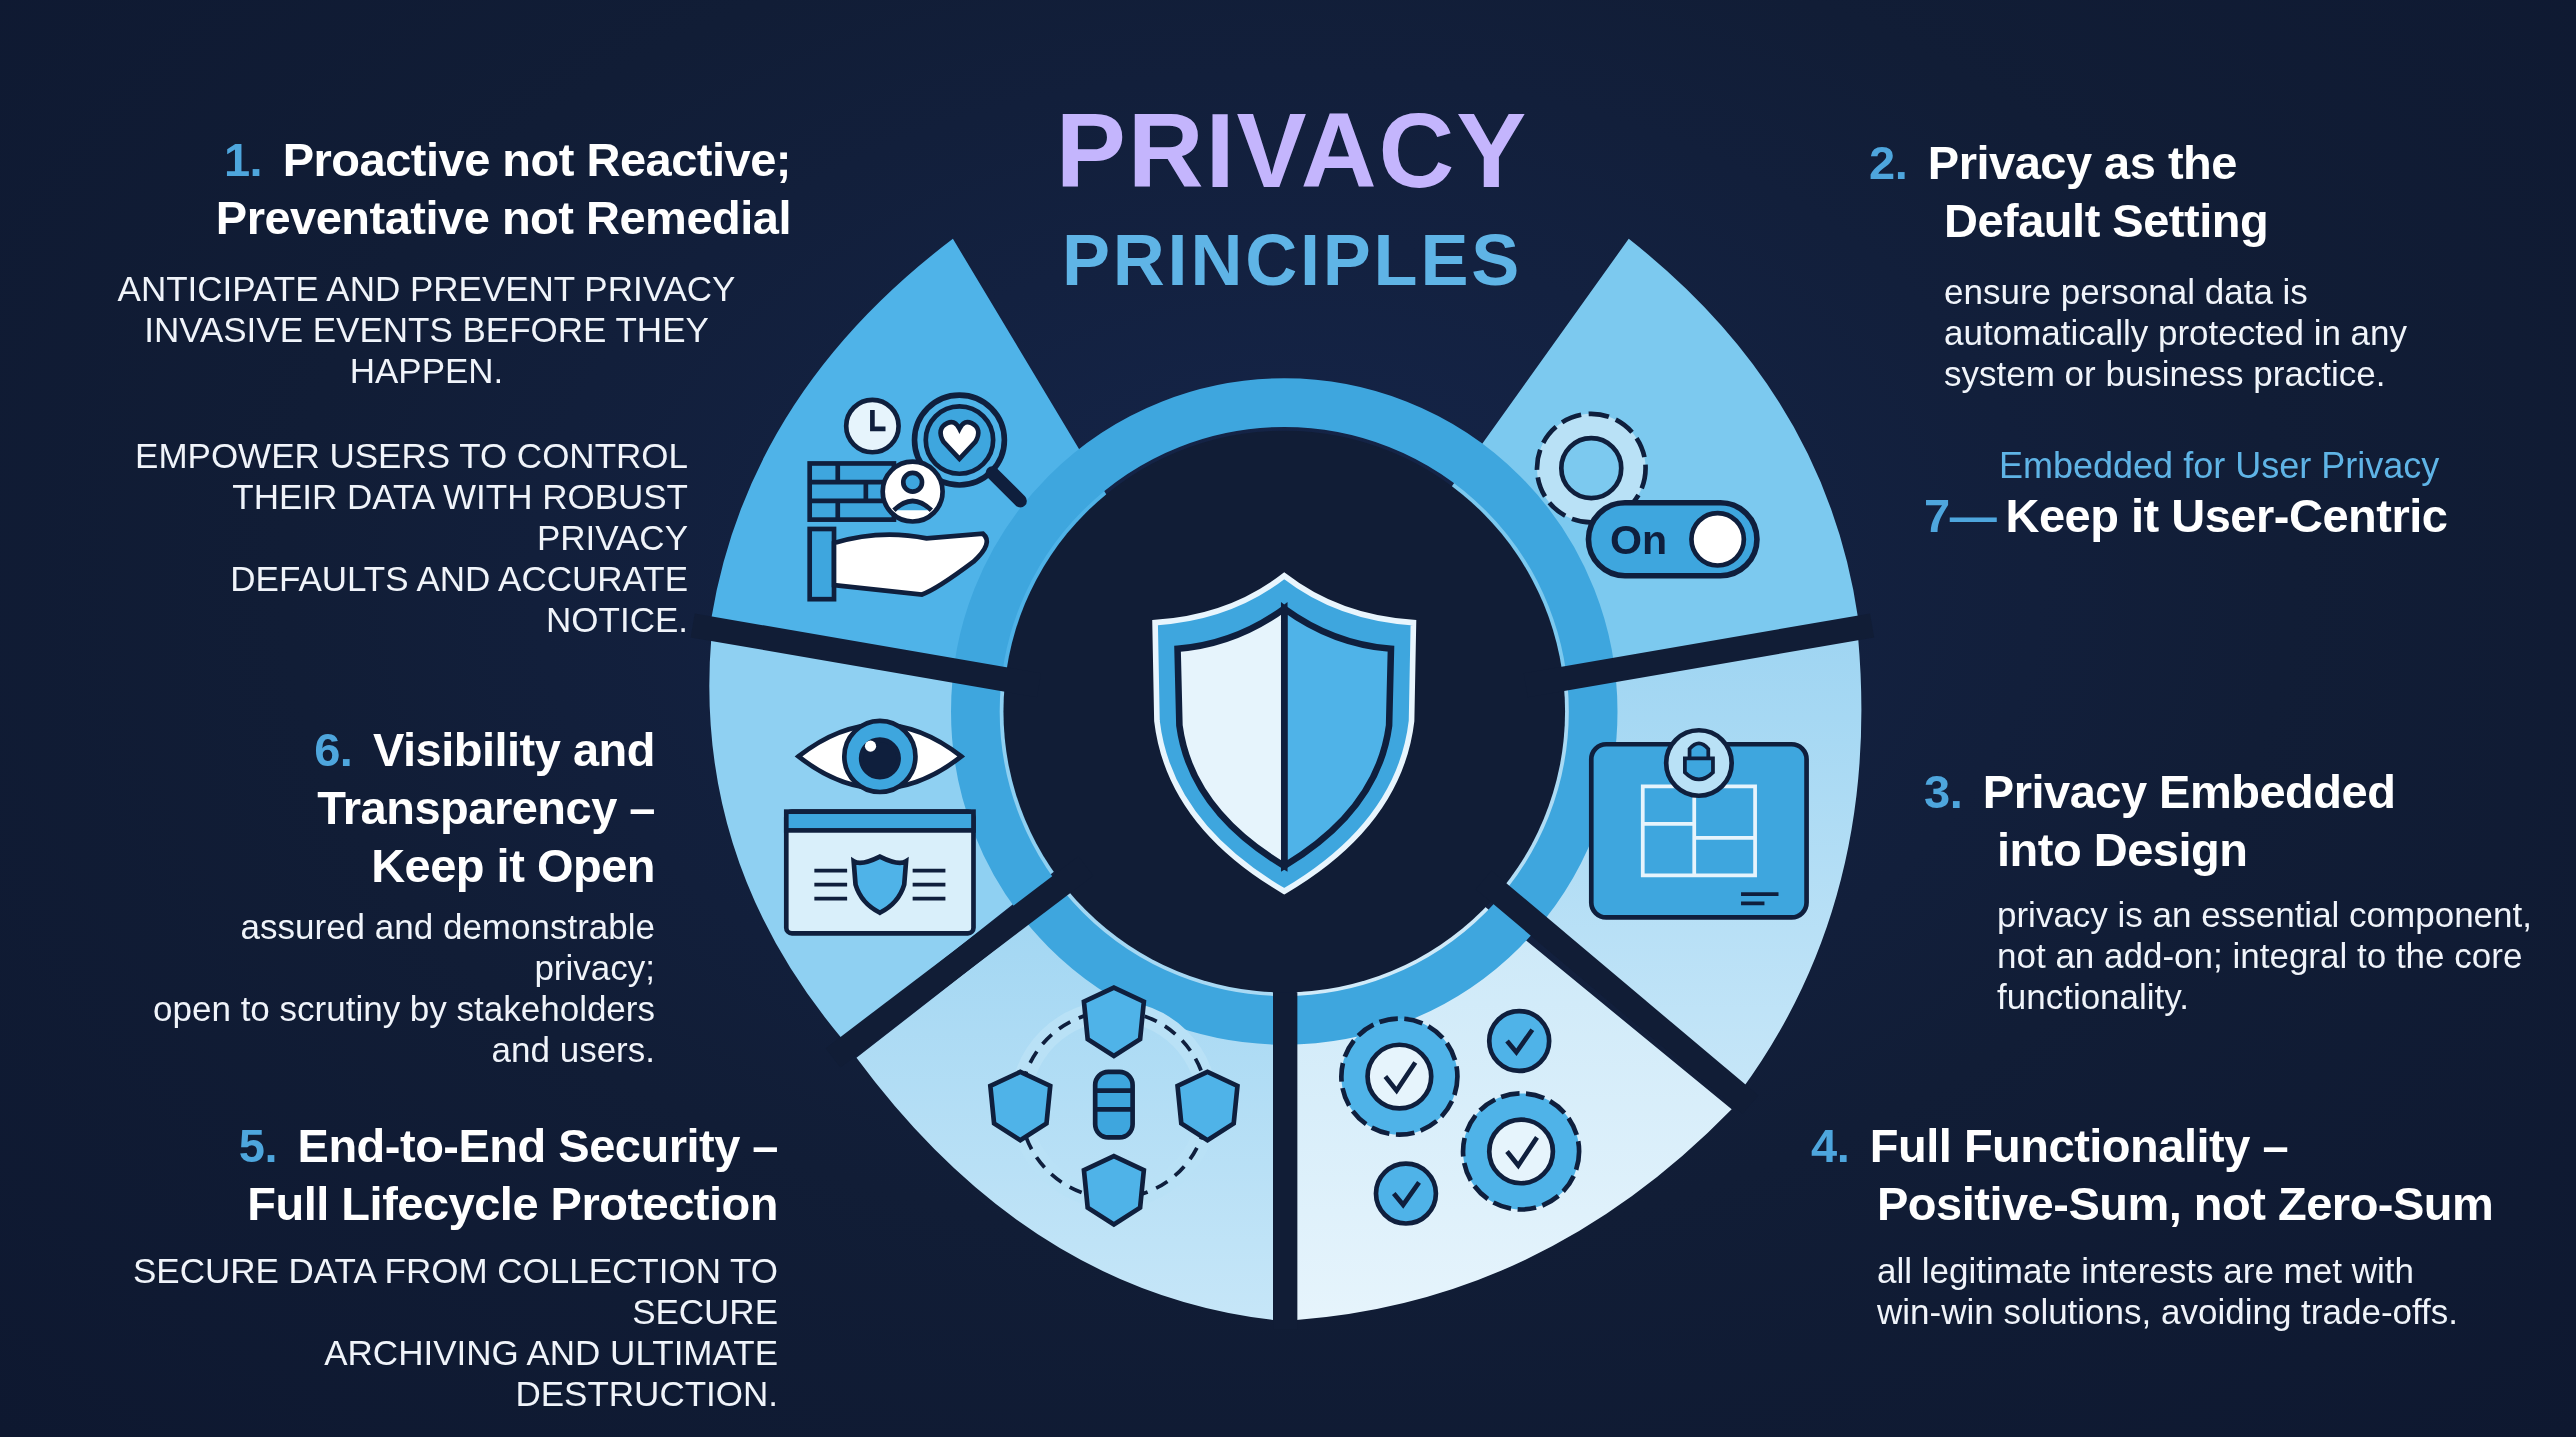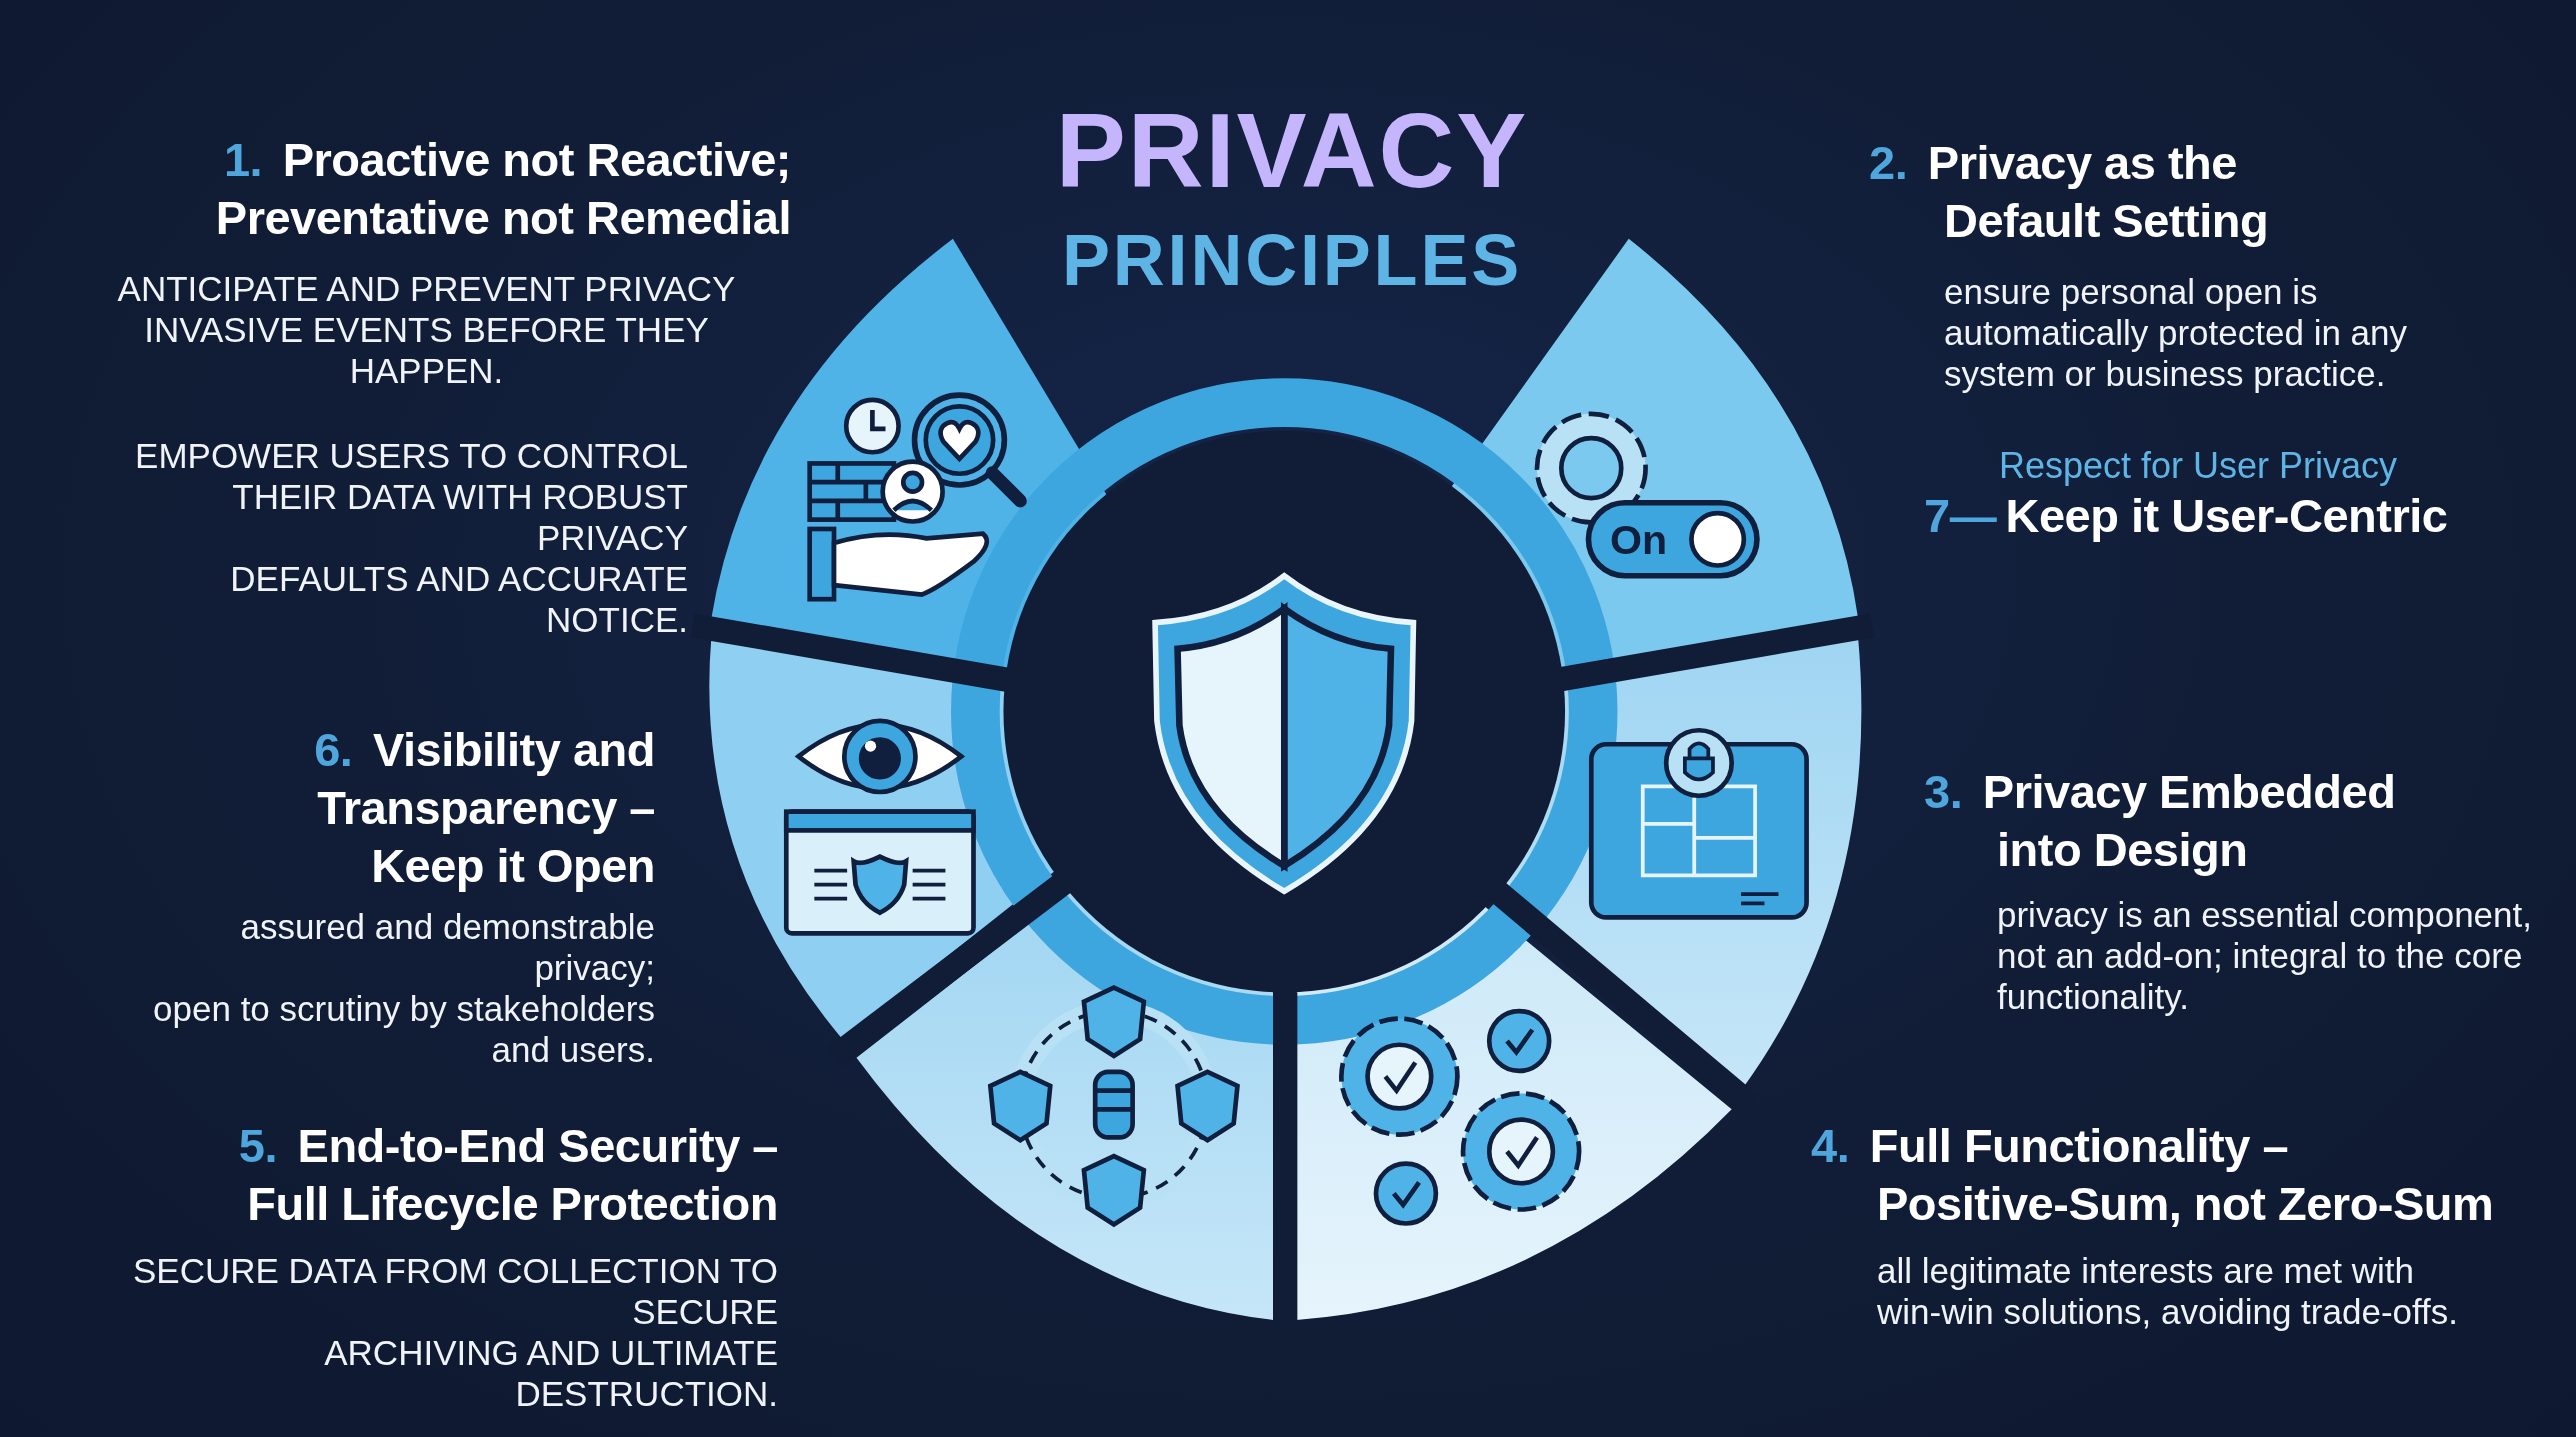--- a/index.html
+++ b/index.html
@@ -141,25 +141,25 @@
   <div class="h"><span class="num">1.</span><span>Proactive not Reactive;</span><br><span>Preventative not Remedial</span></div>
   <div class="d" style="margin-top:20.6px;width:629px;text-align:center;"><span>ANTICIPATE AND PREVENT PRIVACY</span><br><span>INVASIVE EVENTS BEFORE THEY HAPPEN.</span></div>
 </div>
 
 <div class="block d r" style="left:112px;top:435px;width:576px;">
   <span>EMPOWER USERS TO CONTROL</span><br><span>THEIR DATA WITH ROBUST PRIVACY</span><br><span>DEFAULTS AND ACCURATE NOTICE.</span>
 </div>
 
 <div class="block" style="left:1849px;top:134px;width:637px;margin-left:20px;">
   <div class="h"><span class="num">2.</span><span>Privacy as the</span><br><span style="margin-left:75px">Default Setting</span></div>
-  <div class="d" style="margin-top:20.6px;margin-left:75px;"><span>ensure personal open is</span><br><span>automatically protected in any</span><br><span>system or business practice.</span></div>
+  <div class="d" style="margin-top:20.6px;margin-left:75px;"><span>ensure personal data is</span><br><span>automatically protected in any</span><br><span>system or business practice.</span></div>
 </div>
 
 <div class="block" style="left:1924px;top:445px;width:580px;">
-  <div class="sub7" style="margin-left:75px;">Respect for User Privacy</div>
+  <div class="sub7" style="margin-left:75px;">Embedded for User Privacy</div>
   <div class="h"><span class="num" style="margin-right:9.4px">7—</span><span>Keep it User-Centric</span></div>
 </div>
 
 <div class="block r" style="left:112px;top:721px;width:543px;">
   <div class="h"><span class="num">6.</span><span>Visibility and</span><br><span>Transparency –</span><br><span>Keep it Open</span></div>
   <div class="d" style="margin-top:11.2px;"><span>assured and demonstrable privacy;</span><br><span>open to scrutiny by stakeholders</span><br><span>and users.</span></div>
 </div>
 
 <div class="block" style="left:1924px;top:763px;width:637px;">
   <div class="h"><span class="num">3.</span><span>Privacy Embedded</span><br><span style="margin-left:73px">into Design</span></div>

